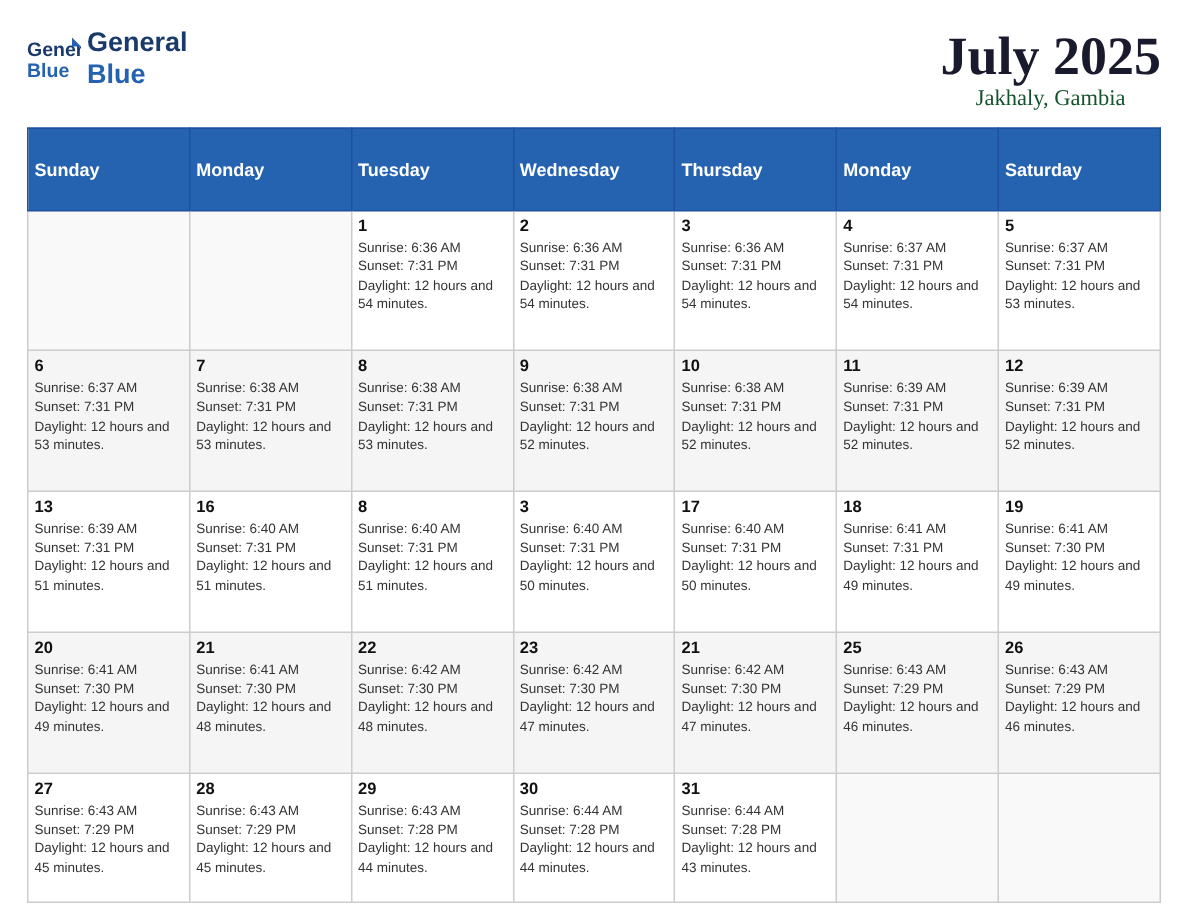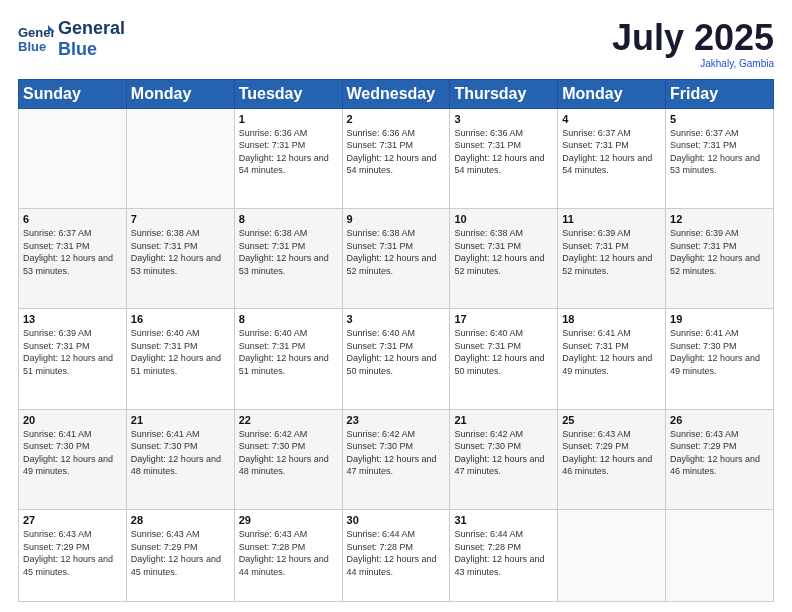--- a/index.html
+++ b/index.html
@@ -26,45 +26,46 @@
     .logo {
       display: flex;
       align-items: center;
     }
     .logo-icon {
       width: 36px;
       height: 36px;
       margin-right: 4px;
     }
     .title-block {
-      text-align: right;
+      text-align: center;
+      font-family: Liberation Serif, serif;
     }
     .month-title {
       font-size: 36px;
       font-weight: bold;
       color: #1a1a2e;
       line-height: 1.1;
     }
     .location {
-      font-size: 10px;
-      color: #1d4ed8;
+      font-size: 15px;
+      color: #14532d;
     }
     .calendar {
       flex: 1;
       border: 1px solid #ccc;
       border-collapse: collapse;
       width: 100%;
       table-layout: fixed;
     }
     .calendar th {
       background: #2563b0;
       color: #fff;
-      font-size: 16px;
+      font-size: 12px;
       font-weight: bold;
-      padding: 5px 4px;
+      padding: 20px 4px;
       text-align: left;
       border: 1px solid #1e50a0;
     }
     .calendar td {
       vertical-align: top;
       border: 1px solid #ccc;
       padding: 4px 4px;
       font-size: 9.5px;
       color: #333;
       height: 80px;
@@ -117,21 +118,21 @@
   <table class="calendar">
     <thead>
       <tr>
 
       <th>Sunday</th>
           <th>Monday</th>
           <th>Tuesday</th>
           <th>Wednesday</th>
           <th>Thursday</th>
           <th>Monday</th>
-          <th>Friday</th>
+          <th>Saturday</th>
         </tr>
     </thead>
     <tbody id="calendar-body">
     <tr>
           <td class="empty-cell"></td>
           <td class="empty-cell"></td>
           <td>
             <span class="day-num">1</span>
             <div class="day-info" style="white-space: pre-line;">Sunrise: 6:36 AM
 Sunset: 7:31 PM

